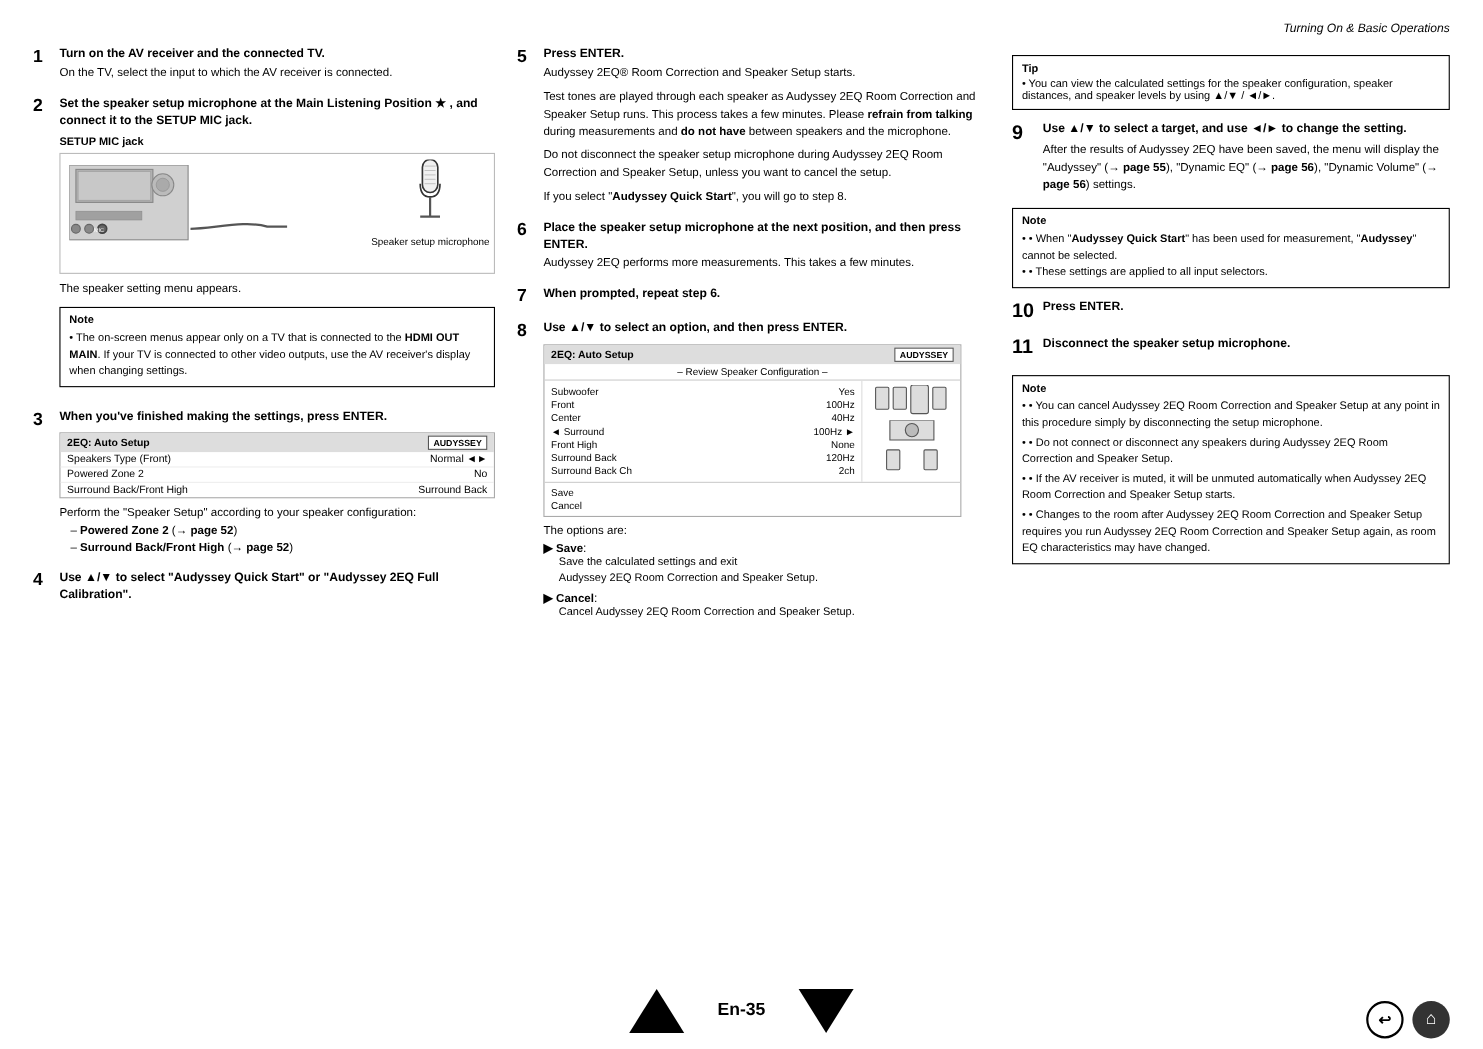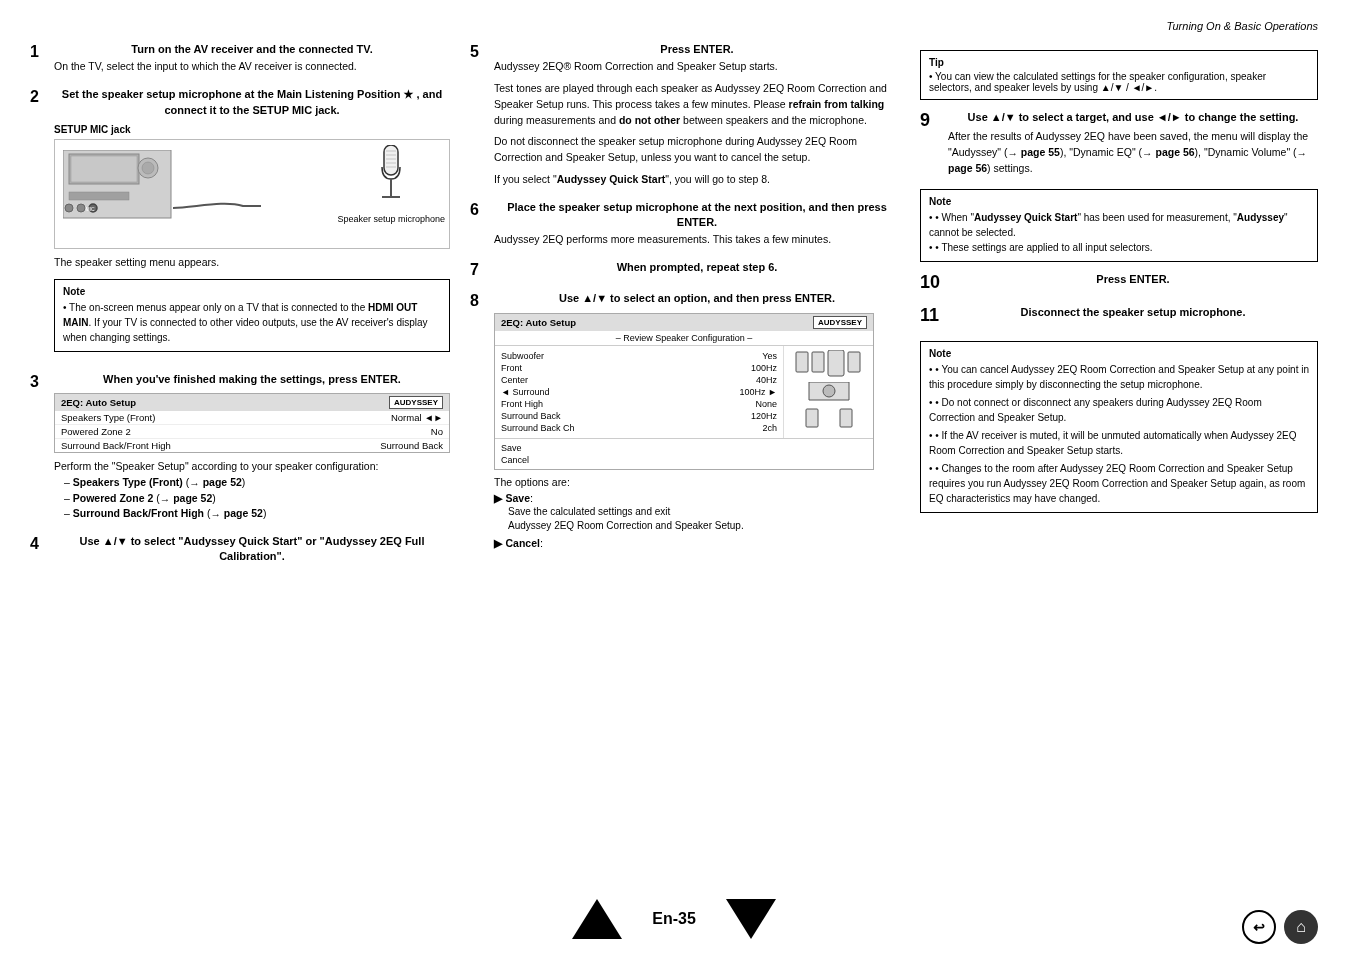--- a/index.html
+++ b/index.html
@@ -119,21 +119,21 @@
     }
     .auto-setup-row {
       display: flex;
       justify-content: space-between;
       padding: 1px 6px;
       border-bottom: 1px solid #eee;
     }
     .auto-setup-row:last-child {
       border-bottom: none;
     }
-    .bold { font-weight: bold; text-align: center; }
+    .bold { font-weight: bold; }
     .dash-item {
       font-size: 10.5px;
       line-height: 1.5;
       margin-left: 10px;
     }
     .step-num-large {
       font-size: 18px;
       font-weight: bold;
       min-width: 22px;
       line-height: 1.2;
@@ -318,21 +318,20 @@
               <span>Powered Zone 2</span>
               <span>No</span>
             </div>
             <div class="auto-setup-row">
               <span>Surround Back/Front High</span>
               <span>Surround Back</span>
             </div>
           </div>
 
           <div class="step-body">Perform the "Speaker Setup" according to your speaker configuration:</div>
-          <div class="dash-item">– <span class="bold">Speakers Type (Front)</span> (→ <span class="bold page-ref">page 52</span>)</div>
           <div class="dash-item">– <span class="bold">Powered Zone 2</span> (→ <span class="bold page-ref">page 52</span>)</div>
           <div class="dash-item">– <span class="bold">Surround Back/Front High</span> (→ <span class="bold page-ref">page 52</span>)</div>
         </div>
       </div>
 
       <div class="step">
         <div class="step-num">4</div>
         <div class="step-content">
           <div class="step-title bold">Use ▲/▼  to select "Audyssey Quick Start" or "Audyssey 2EQ Full Calibration".</div>
         </div>
@@ -340,21 +339,21 @@
 
     </div>
 
     <div class="col-mid">
 
       <div class="step">
         <div class="step-num">5</div>
         <div class="step-content">
           <div class="step-title bold">Press ENTER.</div>
           <div class="step-body">Audyssey 2EQ® Room Correction and Speaker Setup starts.</div>
-          <div class="step-body" style="margin-top:6px;">Test tones are played through each speaker as Audyssey 2EQ Room Correction and Speaker Setup runs. This process takes a few minutes. Please <span class="bold">refrain from talking</span> during measurements and <span class="bold">do not other</span> between speakers and the microphone.</div>
+          <div class="step-body" style="margin-top:6px;">Test tones are played through each speaker as Audyssey 2EQ Room Correction and Speaker Setup runs. This process takes a few minutes. Please <span class="bold">refrain from talking</span> during measurements and <span class="bold">do not have</span> between speakers and the microphone.</div>
           <div class="step-body" style="margin-top:6px;">Do not disconnect the speaker setup microphone during Audyssey 2EQ Room Correction and Speaker Setup, unless you want to cancel the setup.</div>
           <div class="step-body" style="margin-top:6px;">If you select "<span class="bold">Audyssey Quick Start</span>", you will go to step 8.</div>
         </div>
       </div>
 
       <div class="step" style="margin-top:8px;">
         <div class="step-num">6</div>
         <div class="step-content">
           <div class="step-title bold">Place the speaker setup microphone at the next position, and then press ENTER.</div>
           <div class="step-body">Audyssey 2EQ performs more measurements. This takes a few minutes.</div>
@@ -439,32 +438,33 @@
             <span style="font-weight:bold; font-size:11px;">▶</span>
             <span style="font-weight:bold; font-size:10.5px;">Save</span><span>:</span>
             <div style="font-size:10px; margin-left:14px; line-height:1.4;">
               <span>Save the calculated settings and exit</span><br>
               <span>Audyssey 2EQ Room Correction and Speaker Setup.</span>
             </div>
           </div>
           <div style="margin-top:4px;">
             <span style="font-weight:bold; font-size:11px;">▶</span>
             <span style="font-weight:bold; font-size:10.5px;">Cancel</span><span>:</span>
+            <div style="font-size:10px; margin-left:14px; line-height:1.4;">Cancel Audyssey 2EQ Room Correction and Speaker Setup.</div>
           </div>
         </div>
       </div>
 
     </div>
 
     <div class="col-right">
 
       <div class="tip-box">
         <div class="tip-title">Tip</div>
         <ul style="list-style:none; padding:0;">
-          <li style="font-size:10px;">• <span>You can view the calculated settings for the speaker configuration, speaker selectors, and speaker levels by using ▲/▼ / ◄/►.</span></li>
+          <li style="font-size:10px;">• <span>You can view the calculated settings for the speaker configuration, speaker distances, and speaker levels by using ▲/▼ / ◄/►.</span></li>
         </ul>
       </div>
 
       <div class="step" style="margin-top:10px;">
         <div class="step-num step-num-large">9</div>
         <div class="step-content">
           <div class="step-title bold">Use ▲/▼  to select a target, and use ◄/►  to change the setting.</div>
           <div class="step-body" style="margin-top:4px;">After the results of Audyssey 2EQ have been saved, the menu will display the "Audyssey" (→ <span class="bold">page 55</span>), "Dynamic EQ" (→ <span class="bold">page 56</span>), "Dynamic Volume" (→ <span class="bold">page 56</span>) settings.</div>
         </div>
       </div>

